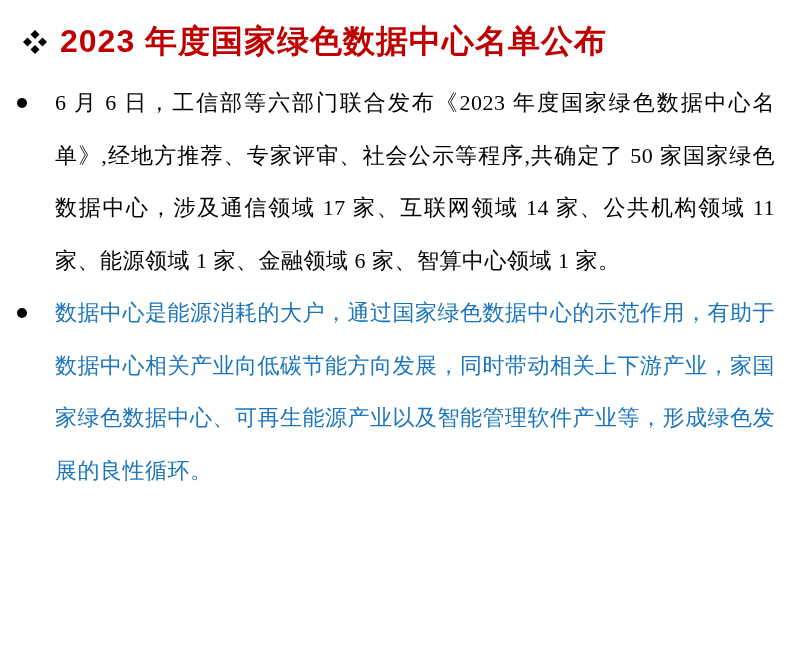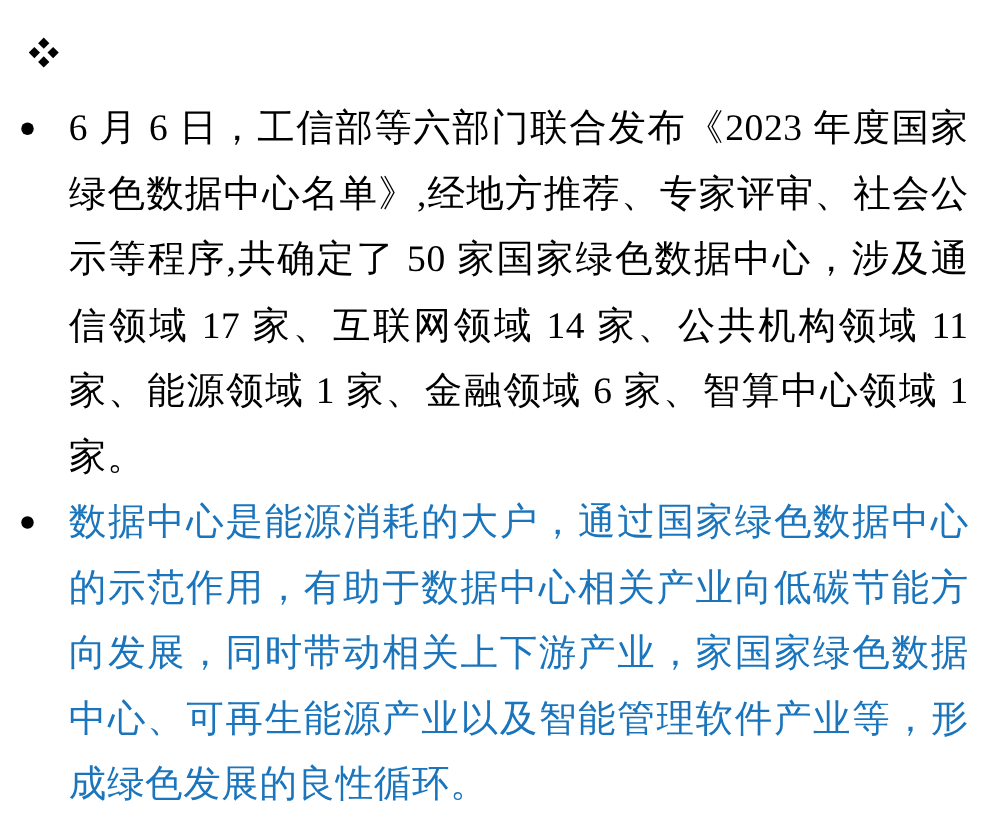--- a/index.html
+++ b/index.html
@@ -49,41 +49,42 @@
   }
   .bullet-dot {
     width: 10px;
     height: 10px;
     border-radius: 50%;
     background: #000000;
     margin-top: 21px;
   }
   .bullet-text {
     flex: 1 1 auto;
-    font-size: 30px;
+    font-size: 22px;
     line-height: 52.5px;
     text-align: justify;
     text-justify: inter-ideograph;
     letter-spacing: 0.5px;
   }
 </style>
 </head>
 <body style="background: rgb(255, 255, 255);">
 
 <div class="slide">
 
   <div class="title-row">
     <span class="title-icon">
       <svg width="26" height="26" viewBox="0 0 26 26" aria-hidden="true">
         <polygon points="13,1 17.5,5.5 13,10 8.5,5.5" fill="#000000"></polygon>
         <polygon points="5.5,8.5 10,13 5.5,17.5 1,13" fill="#000000"></polygon>
         <polygon points="20.5,8.5 25,13 20.5,17.5 16,13" fill="#000000"></polygon>
         <polygon points="13,16 17.5,20.5 13,25 8.5,20.5" fill="#000000"></polygon>
       </svg>
     </span>
+    <span class="title-text" style="color: rgb(192, 0, 0);">2023 年度国家绿色数据中心名单公布</span>
   </div>
 
   <div class="bullet-list">
   <div class="bullet-item">
     <div class="bullet-marker-col">
       <div class="bullet-dot" style="background: rgb(0, 0, 0);"></div>
     </div>
     <div class="bullet-text" style="color: rgb(0, 0, 0);">6 月 6 日，工信部等六部门联合发布《2023 年度国家绿色数据中心名单》,经地方推荐、专家评审、社会公示等程序,共确定了 50 家国家绿色数据中心，涉及通信领域 17 家、互联网领域 14 家、公共机构领域 11 家、能源领域 1 家、金融领域 6 家、智算中心领域 1 家。</div>
   </div>
 

